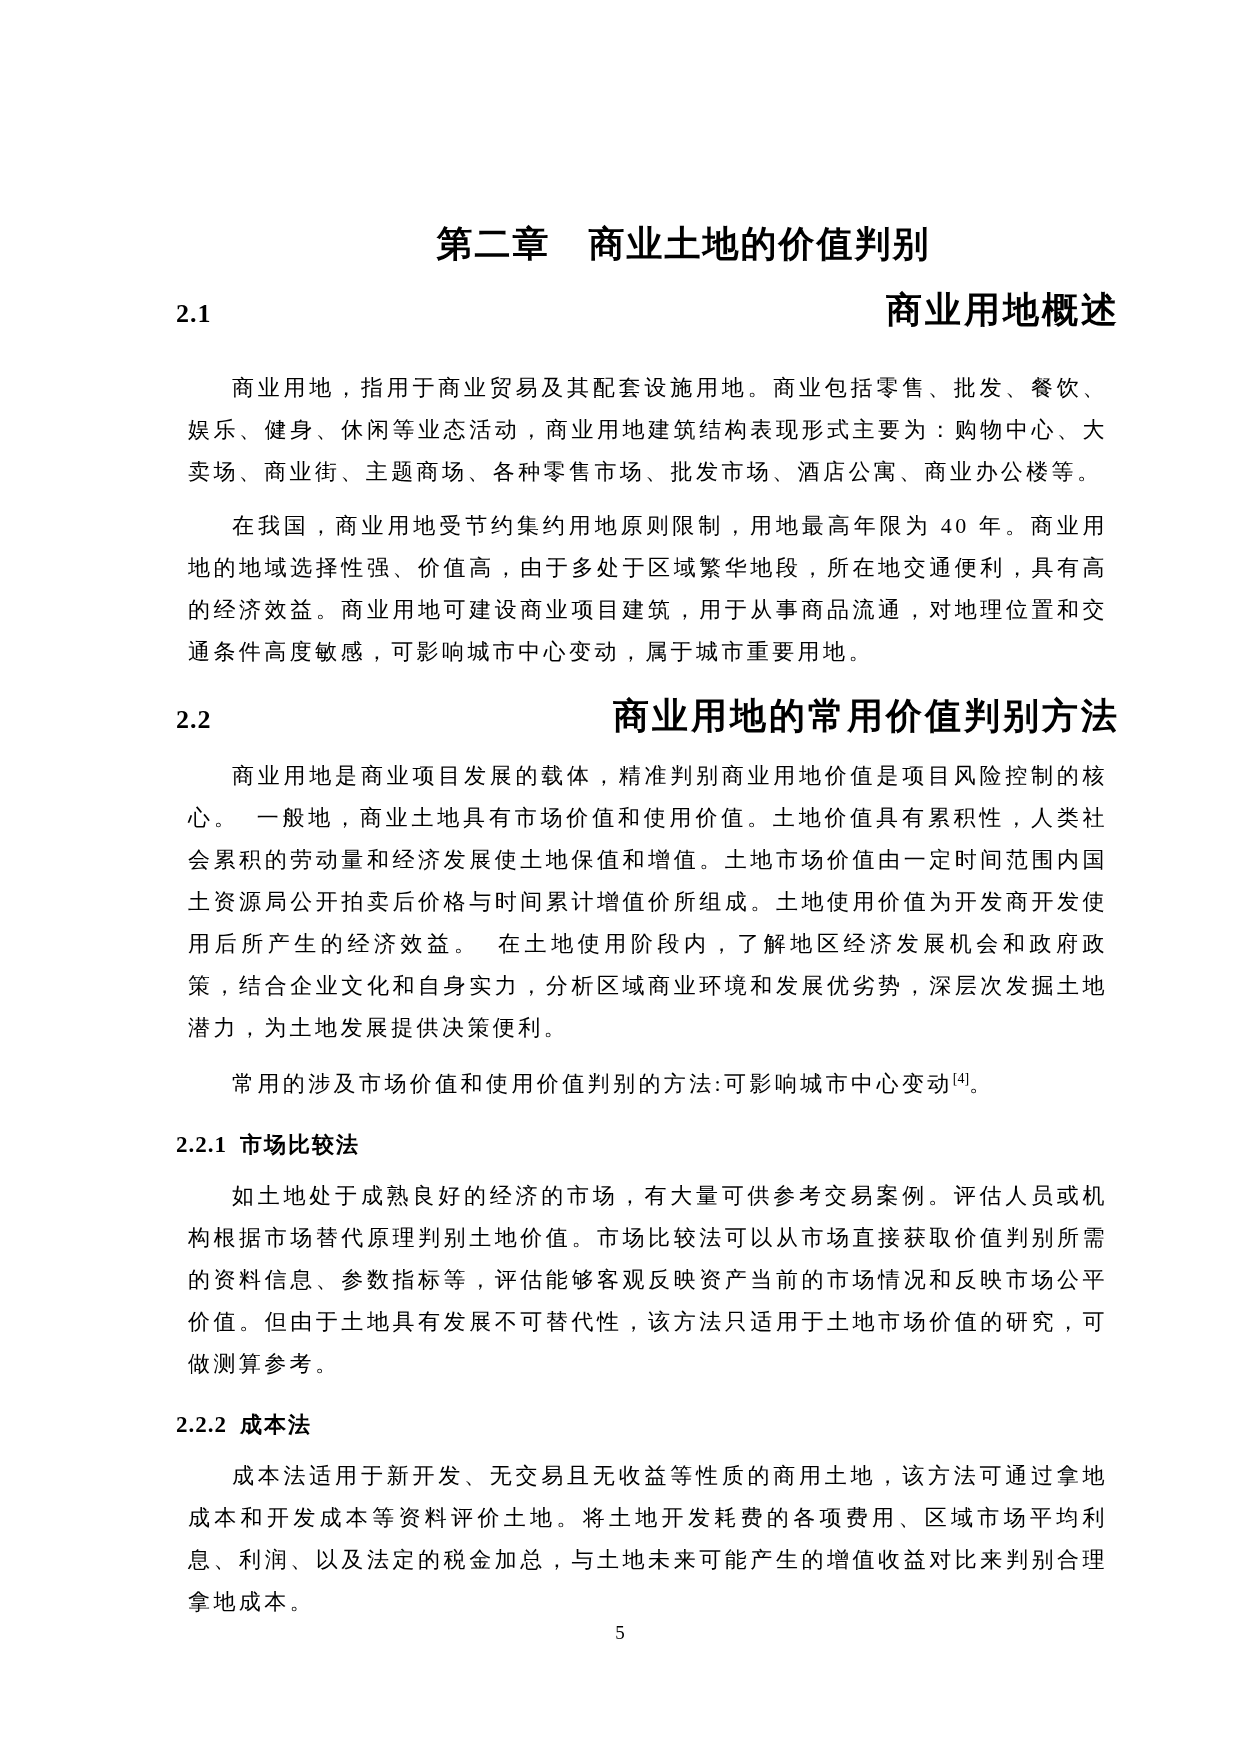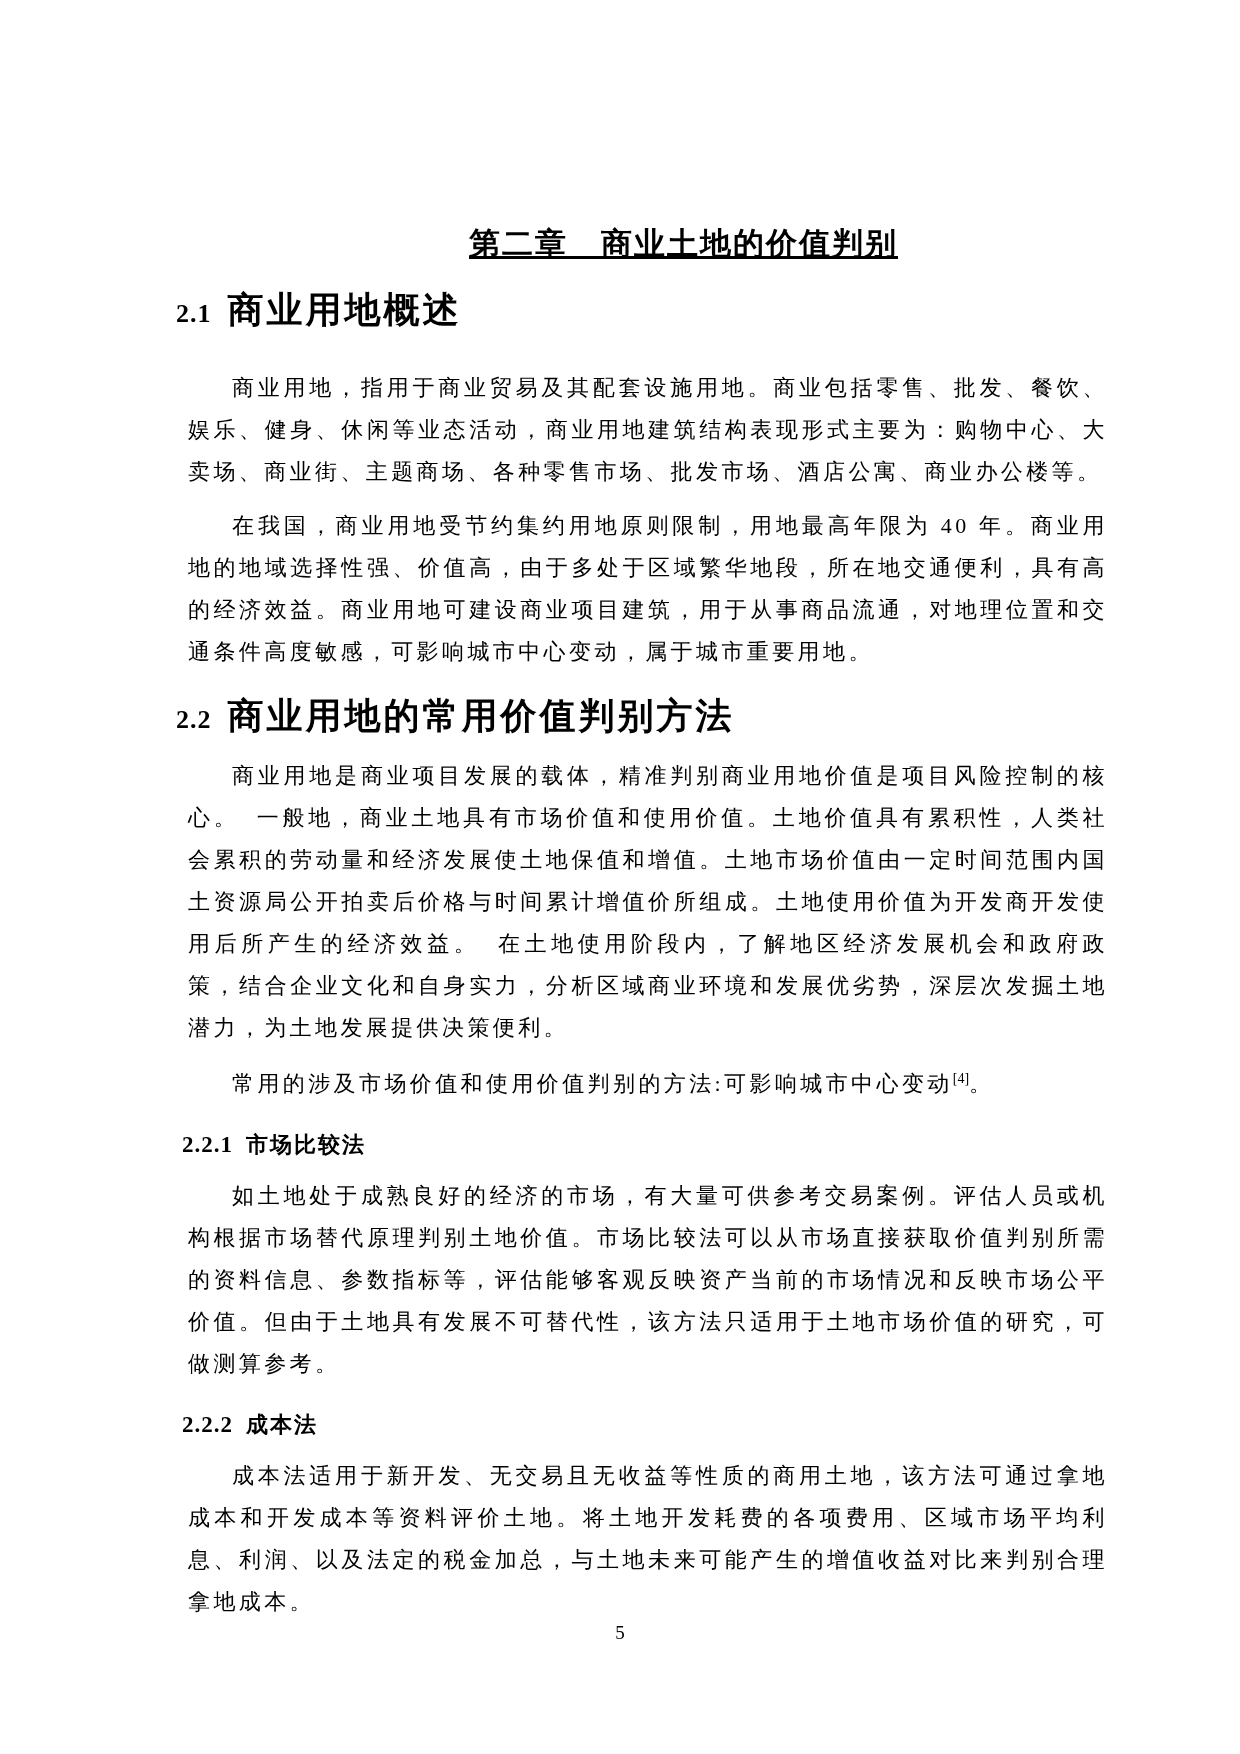--- a/index.html
+++ b/index.html
@@ -14,50 +14,50 @@
     background: #ffffff;
     box-sizing: border-box;
     padding: 222px 120px 0 176px;
     font-family: "Liberation Serif", "DejaVu Serif", serif;
     color: #000000;
     overflow: hidden;
   }
   .chapter-title {
     margin: 0 0 0 71px;
     font-family: "Liberation Sans", "DejaVu Sans", sans-serif;
-    font-size: 31px;
+    font-size: 36px;
     font-weight: 700;
     line-height: 44px;
     text-align: center;
     letter-spacing: 2px;
     white-space: nowrap;
-    text-decoration: underline;
   }
   .h2 {
     display: flex;
     align-items: baseline;
     margin: 0;
     font-weight: 700;
     line-height: 40px;
+    justify-content: space-between;
   }
   .h2 .num {
     font-size: 26px;
     letter-spacing: 1px;
     margin-right: 16px;
   }
   .h2 .htxt {
     font-size: 36px;
     letter-spacing: 3px;
   }
   .h2-21 { margin-top: 24px; }
   .h2-22 { margin-top: 23px; }
   .h3 {
     display: flex;
     align-items: baseline;
-    margin: 6px;
+    margin: 0;
     font-weight: 700;
     line-height: 32px;
   }
   .h3 .num {
     font-size: 23px;
     letter-spacing: 1px;
     margin-right: 13px;
   }
   .h3 .htxt {
     font-size: 22px;

